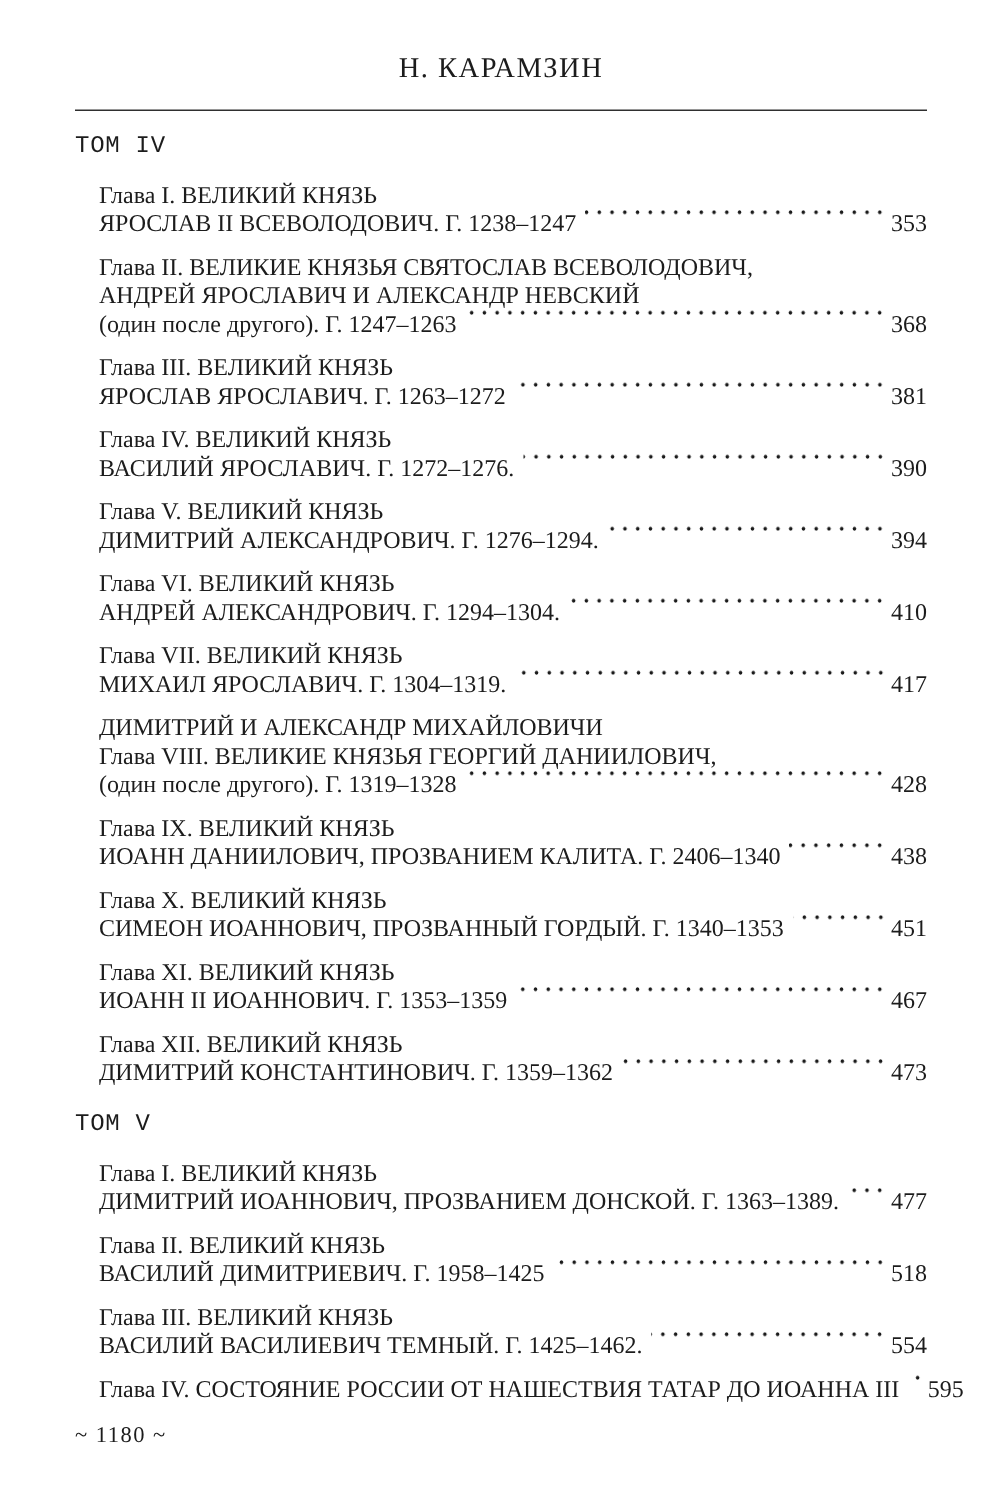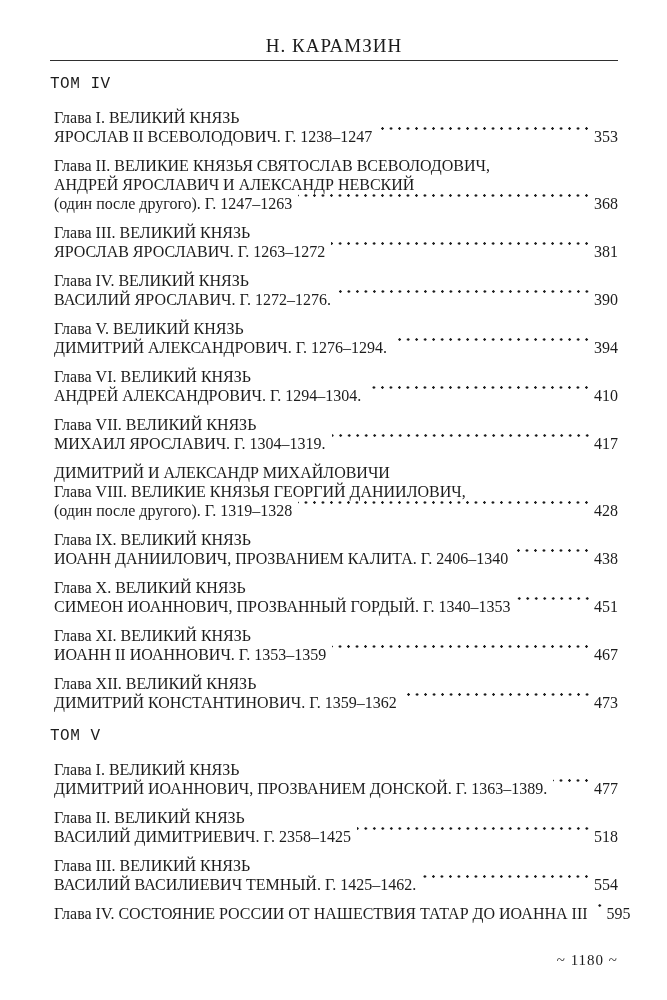--- a/index.html
+++ b/index.html
@@ -18,21 +18,21 @@
   .page {
     box-sizing: border-box;
     width: 667px;
     height: 1000px;
     padding: 34px 49px 0 50px;
   }
   
   .page-header {
     text-align: center;
     border-bottom: 1.5px solid #2f2f2f;
-    padding-bottom: 3px;
+    padding-bottom: 16px;
   }
   .author-title {
     margin: 0;
     font-size: 19px;
     line-height: 23px;
     font-weight: normal;
     letter-spacing: 1px;
   }
   
   .section-title {
@@ -42,21 +42,21 @@
     line-height: 20px;
     font-weight: normal;
     letter-spacing: 0.5px;
     font-family: Liberation Mono, monospace;
   }
   .toc-section:not(:first-child) .section-title {
     margin-top: 14px;
   }
   
   .entry {
-    margin: 0 0 10px 4px;
+    margin: 0 0 10px 16px;
     font-size: 16px;
     line-height: 19px;
   }
   .entry-line {
     white-space: nowrap;
   }
   .entry-last-line {
     display: flex;
     align-items: flex-start;
   }
@@ -72,22 +72,22 @@
     background-repeat: repeat-x;
     background-position: right center;
     min-width: 10px;
   }
   .page-num {
     flex: 0 0 auto;
     white-space: nowrap;
   }
   
   .page-footer {
-    margin-top: 28px;
-    text-align: right;
+    margin-top: 12px;
+    text-align: left;
     font-size: 15px;
     line-height: 19px;
     letter-spacing: 1px;
   }
 </style>
 </head>
 <body>
 
 <div class="page">
 
@@ -219,21 +219,21 @@
             <div class="entry-last-line">
       <span class="line-text">ДИМИТРИЙ ИОАННОВИЧ, ПРОЗВАНИЕМ ДОНСКОЙ. Г. 1363–1389.</span>
       <span class="leader"></span>
       <span class="page-num">477</span>
     </div>
   </div>
 
   <div class="entry">
     <div class="entry-line">Глава II. ВЕЛИКИЙ КНЯЗЬ</div>
             <div class="entry-last-line">
-      <span class="line-text">ВАСИЛИЙ ДИМИТРИЕВИЧ. Г. 2358–1425</span>
+      <span class="line-text">ВАСИЛИЙ ДИМИТРИЕВИЧ. Г. 1958–1425</span>
       <span class="leader"></span>
       <span class="page-num">518</span>
     </div>
   </div>
 
   <div class="entry">
     <div class="entry-line">Глава III. ВЕЛИКИЙ КНЯЗЬ</div>
             <div class="entry-last-line">
       <span class="line-text">ВАСИЛИЙ ВАСИЛИЕВИЧ ТЕМНЫЙ. Г. 1425–1462.</span>
       <span class="leader"></span>

